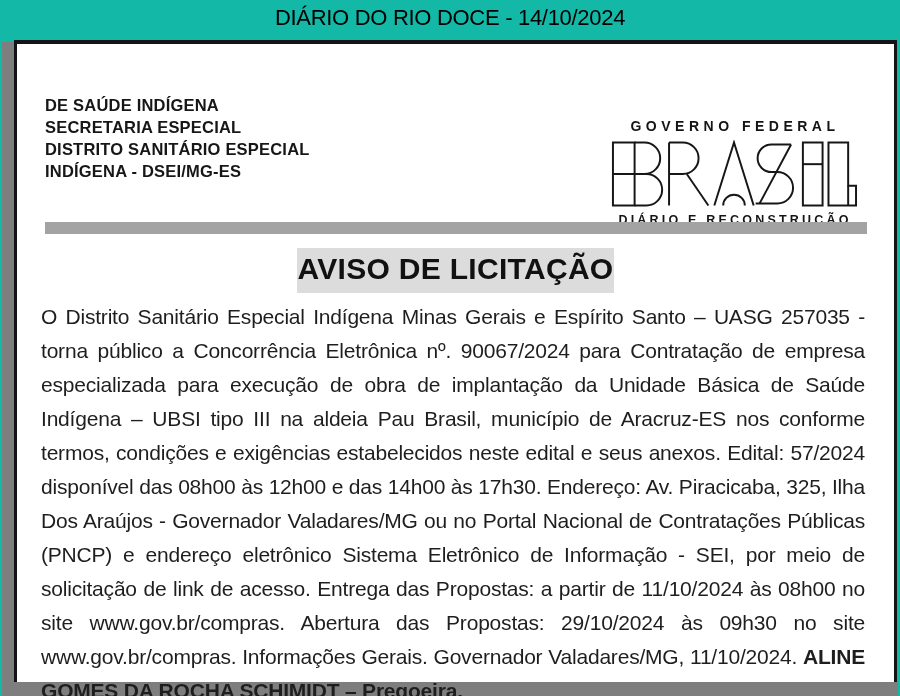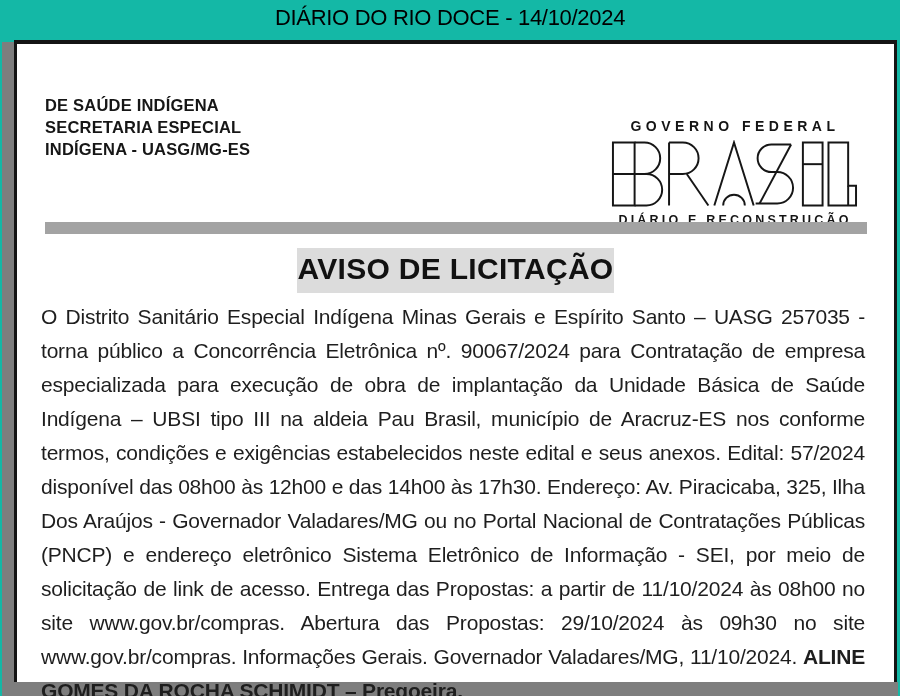--- a/index.html
+++ b/index.html
@@ -70,21 +70,22 @@
   <div class="masthead">DIÁRIO DO RIO DOCE - 14/10/2024</div>
 
   <div class="shadow-left"></div>
   <div class="shadow-bottom"></div>
 
   <div class="notice-box">
 
     <div class="agency">
       <div>DE SAÚDE INDÍGENA</div>
       <div>SECRETARIA ESPECIAL</div>
-      <div>INDÍGENA - UASG/MG-ES</div>
+      <div>DISTRITO SANITÁRIO ESPECIAL</div>
+      <div>INDÍGENA - DSEI/MG-ES</div>
     </div>
 
 
     <div class="gov">
       <div class="gov-top">GOVERNO FEDERAL</div>
       <svg class="gov-mark" viewBox="0 0 252 68" fill="none" stroke="#161616" stroke-width="2">
 
         <path d="M3,2 H25 V66 H3 Z"></path>
           <path d="M3,34 H25"></path>
         <path d="M25,2 h10 a16,16 0 0 1 0,32 h-10"></path>

